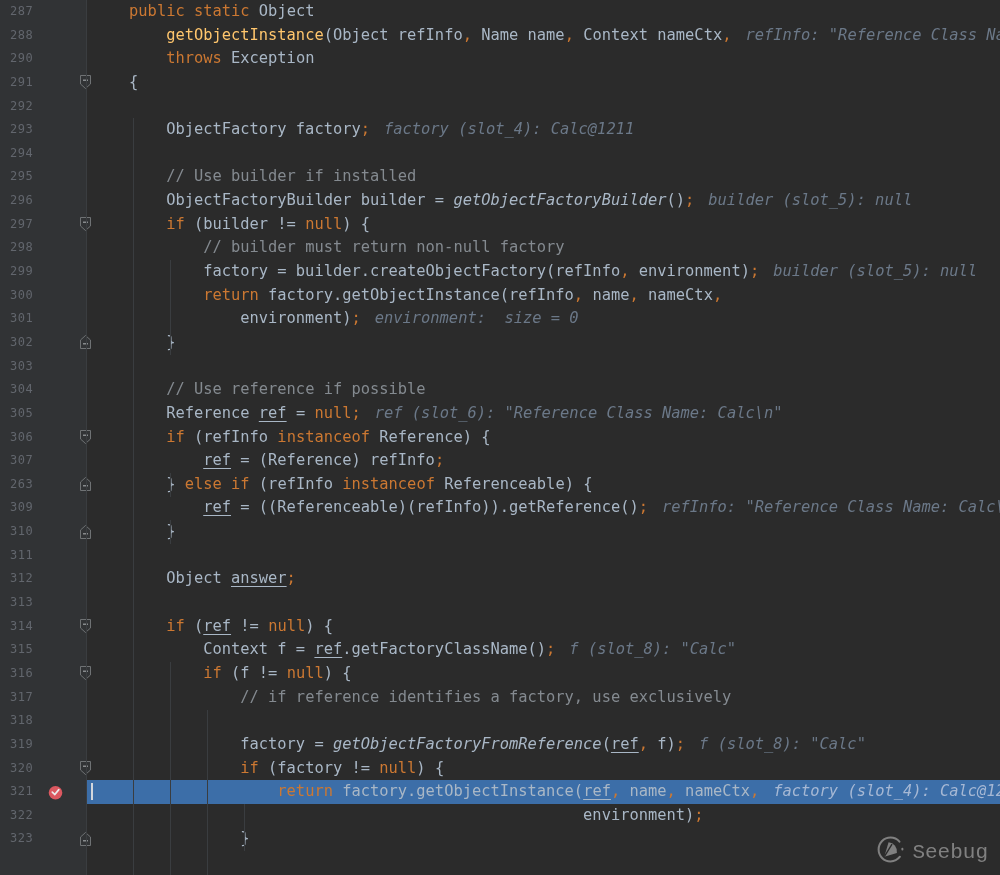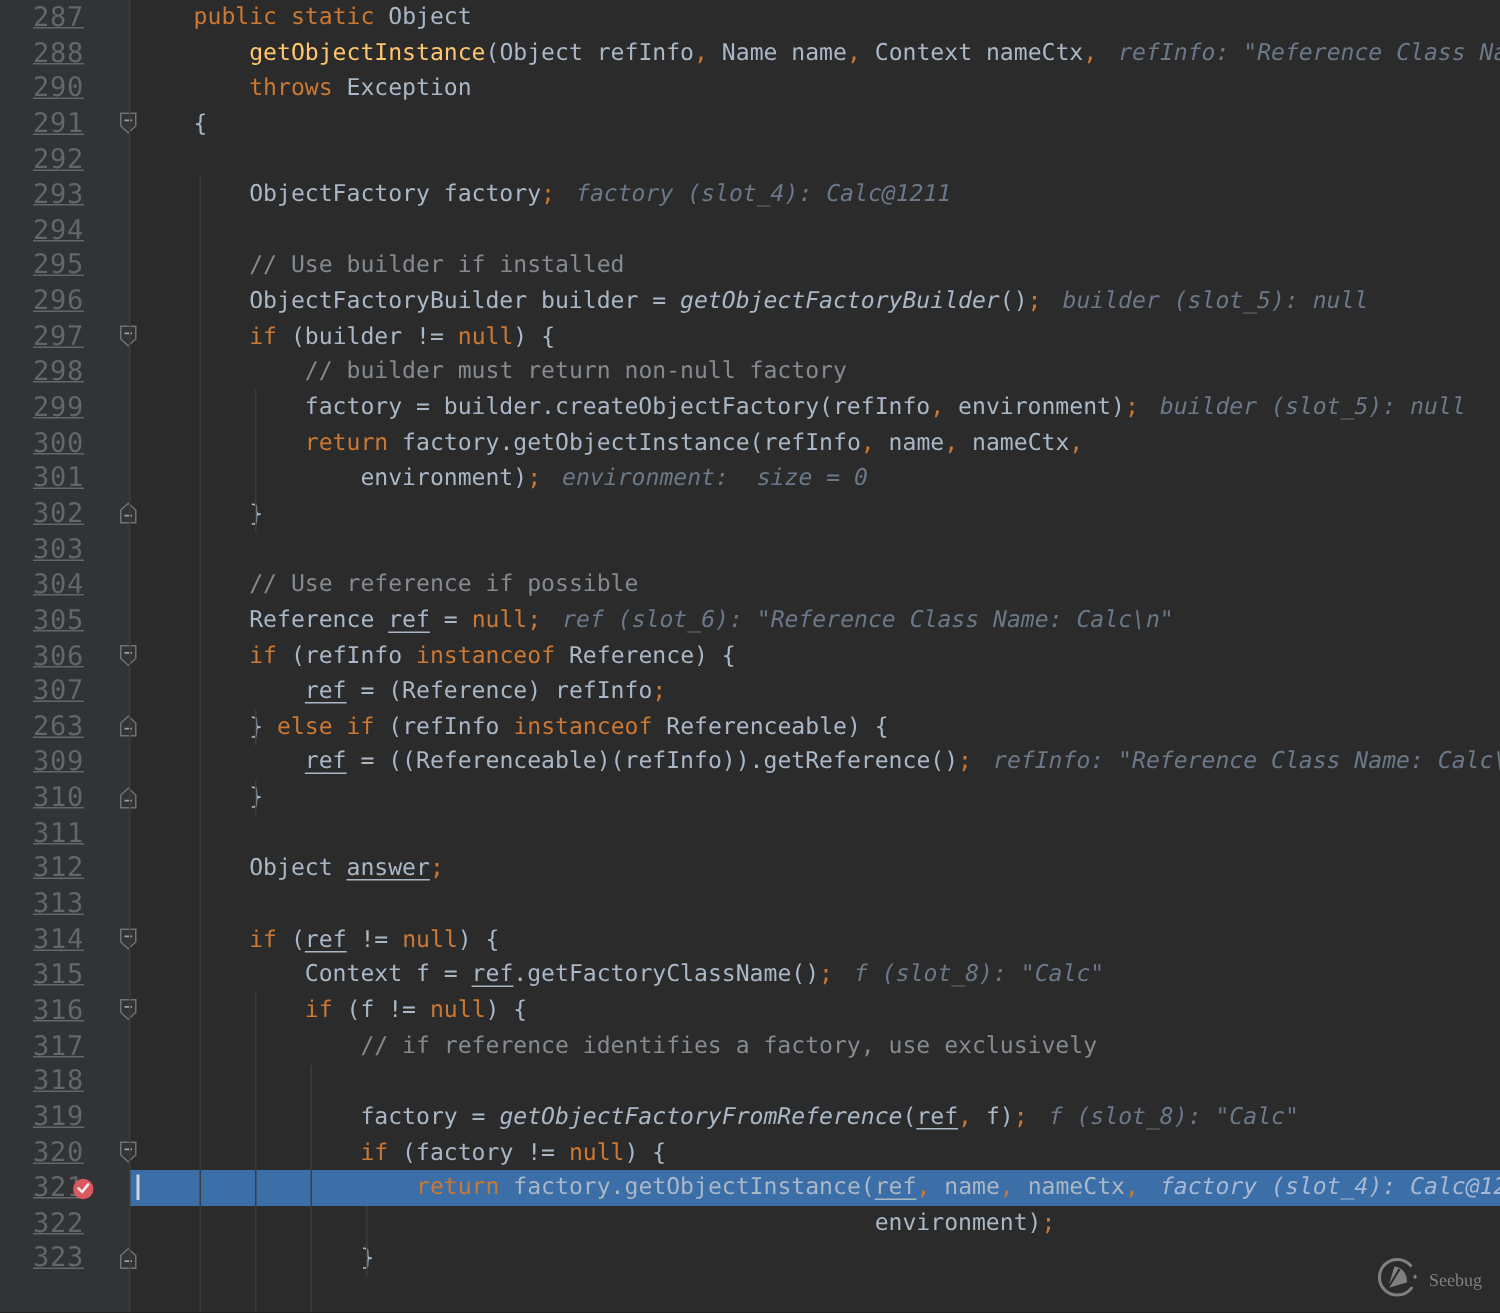--- a/index.html
+++ b/index.html
@@ -5,37 +5,37 @@
   html,body{margin:0;padding:0;background:#1e1e1e;}
   #screen{
     position:relative;width:1000px;height:875px;overflow:hidden;
     background:linear-gradient(to right,#313335 0,#313335 86px,#2B2B2B 86px);
     font-family:"DejaVu Sans Mono","Liberation Mono",monospace;
     font-size:15.4px;
   }
   #editor{position:absolute;left:0;top:0;width:1000px;height:875px;}
   .line{position:relative;height:23.65px;line-height:23.65px;width:1000px;overflow:hidden;white-space:pre;}
   .line.exec{background:linear-gradient(90deg,rgba(0,0,0,0) 0 87px,#3C6EA8 87px 100%);}
-  .num{position:absolute;left:22px;top:0;color:#62666D;font-size:18px;letter-spacing:.5px;text-decoration:underline;}
+  .num{position:absolute;left:10px;top:0;color:#62666D;font-size:12px;letter-spacing:.5px;}
   .code{position:absolute;left:92px;top:0;white-space:pre;}
   .pl{color:#A9B7C6;}
   .kw{color:#CC7832;}
   .me{color:#FFC66D;}
   .it{color:#A9B7C6;font-style:italic;}
   .un{color:#A9B7C6;text-decoration:underline;text-underline-offset:3px;}
   .cm{color:#848A90;}
   .hint{color:#6B7888;font-style:italic;margin-left:14px;}
   .exec .hint{color:#A6B8D4;}
   .fold{position:absolute;left:79px;top:3.5px;width:13px;height:16px;}
   .bp{position:absolute;left:48px;top:4px;width:15px;height:15px;}
   .caret{position:absolute;left:91px;top:3px;width:2px;height:17px;background:#D2D6DC;}
   .guide{position:absolute;width:1px;background:#3A3D40;}
   #watermark{
     position:absolute;right:12px;bottom:5px;display:flex;align-items:center;gap:7px;
-    color:#8F8F8F;font-family:Liberation Serif, serif;font-size:12px;opacity:.85;margin-top:20px;
+    color:#8F8F8F;font-family:Liberation Mono, monospace;font-size:21px;opacity:.85;margin-top:20px;
   }
 </style>
 </head>
 <body>
 
 <div id="screen">
   <div id="editor">
       <div class="line"><span class="num">287</span><span class="code"><span class="pl">    </span><span class="kw">public</span><span class="pl"> </span><span class="kw">static</span><span class="pl"> Object</span></span></div>
       <div class="line"><span class="num">288</span><span class="code"><span class="pl">        </span><span class="me">getObjectInstance</span><span class="pl">(Object refInfo</span><span class="kw">,</span><span class="pl"> Name name</span><span class="kw">,</span><span class="pl"> Context nameCtx</span><span class="kw">,</span><span class="hint">refInfo: "Reference Class Name: Calc\n"</span></span></div>
       <div class="line"><span class="num">290</span><span class="code"><span class="pl">        </span><span class="kw">throws</span><span class="pl"> Exception</span></span></div>

